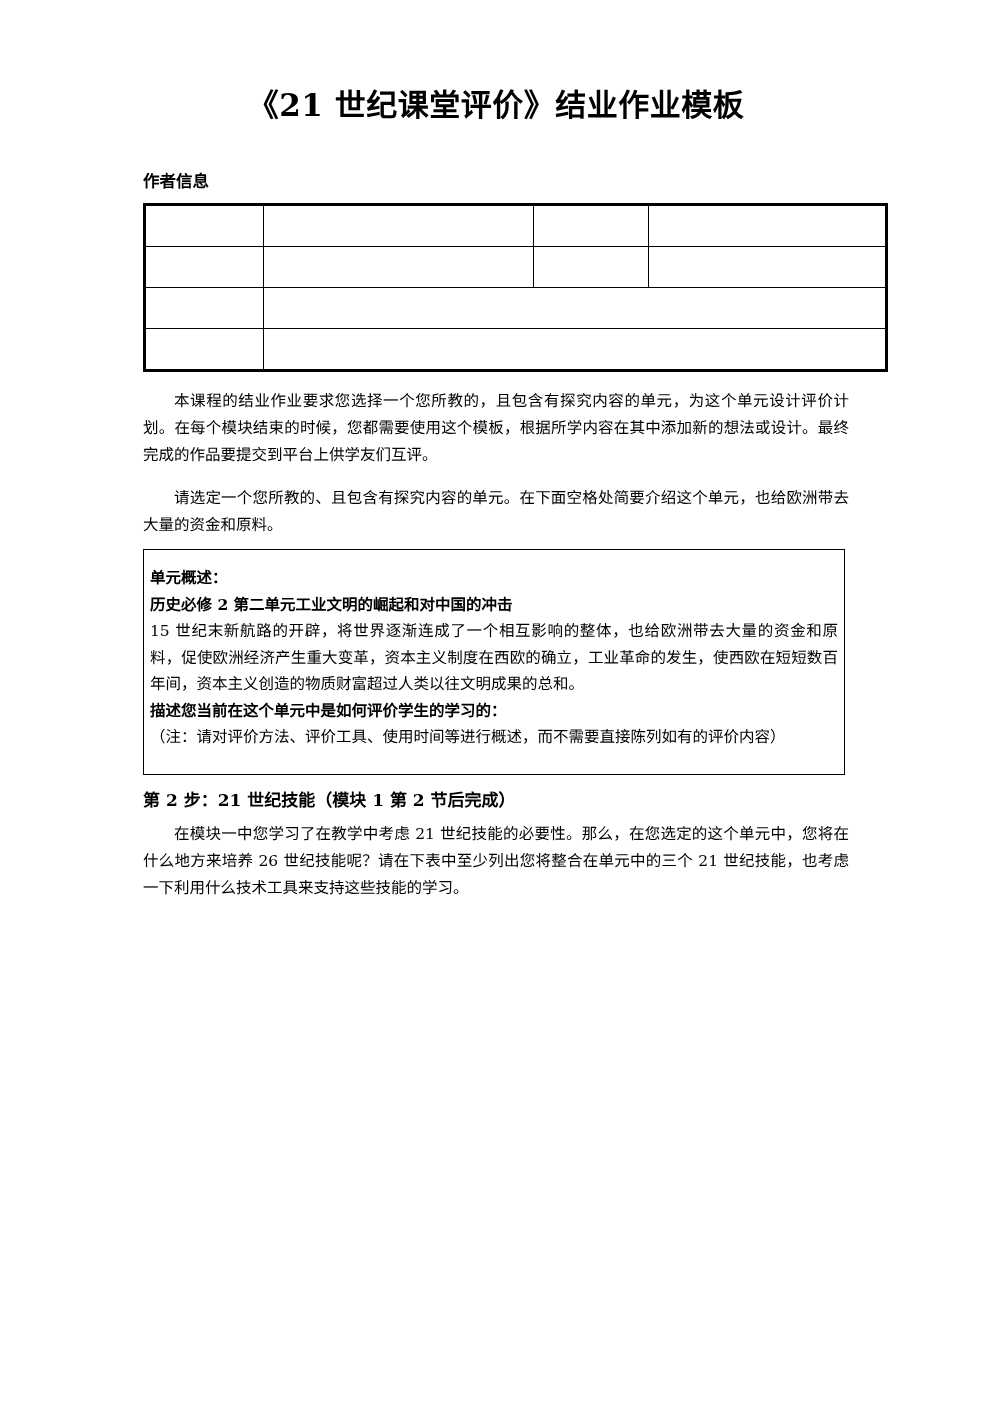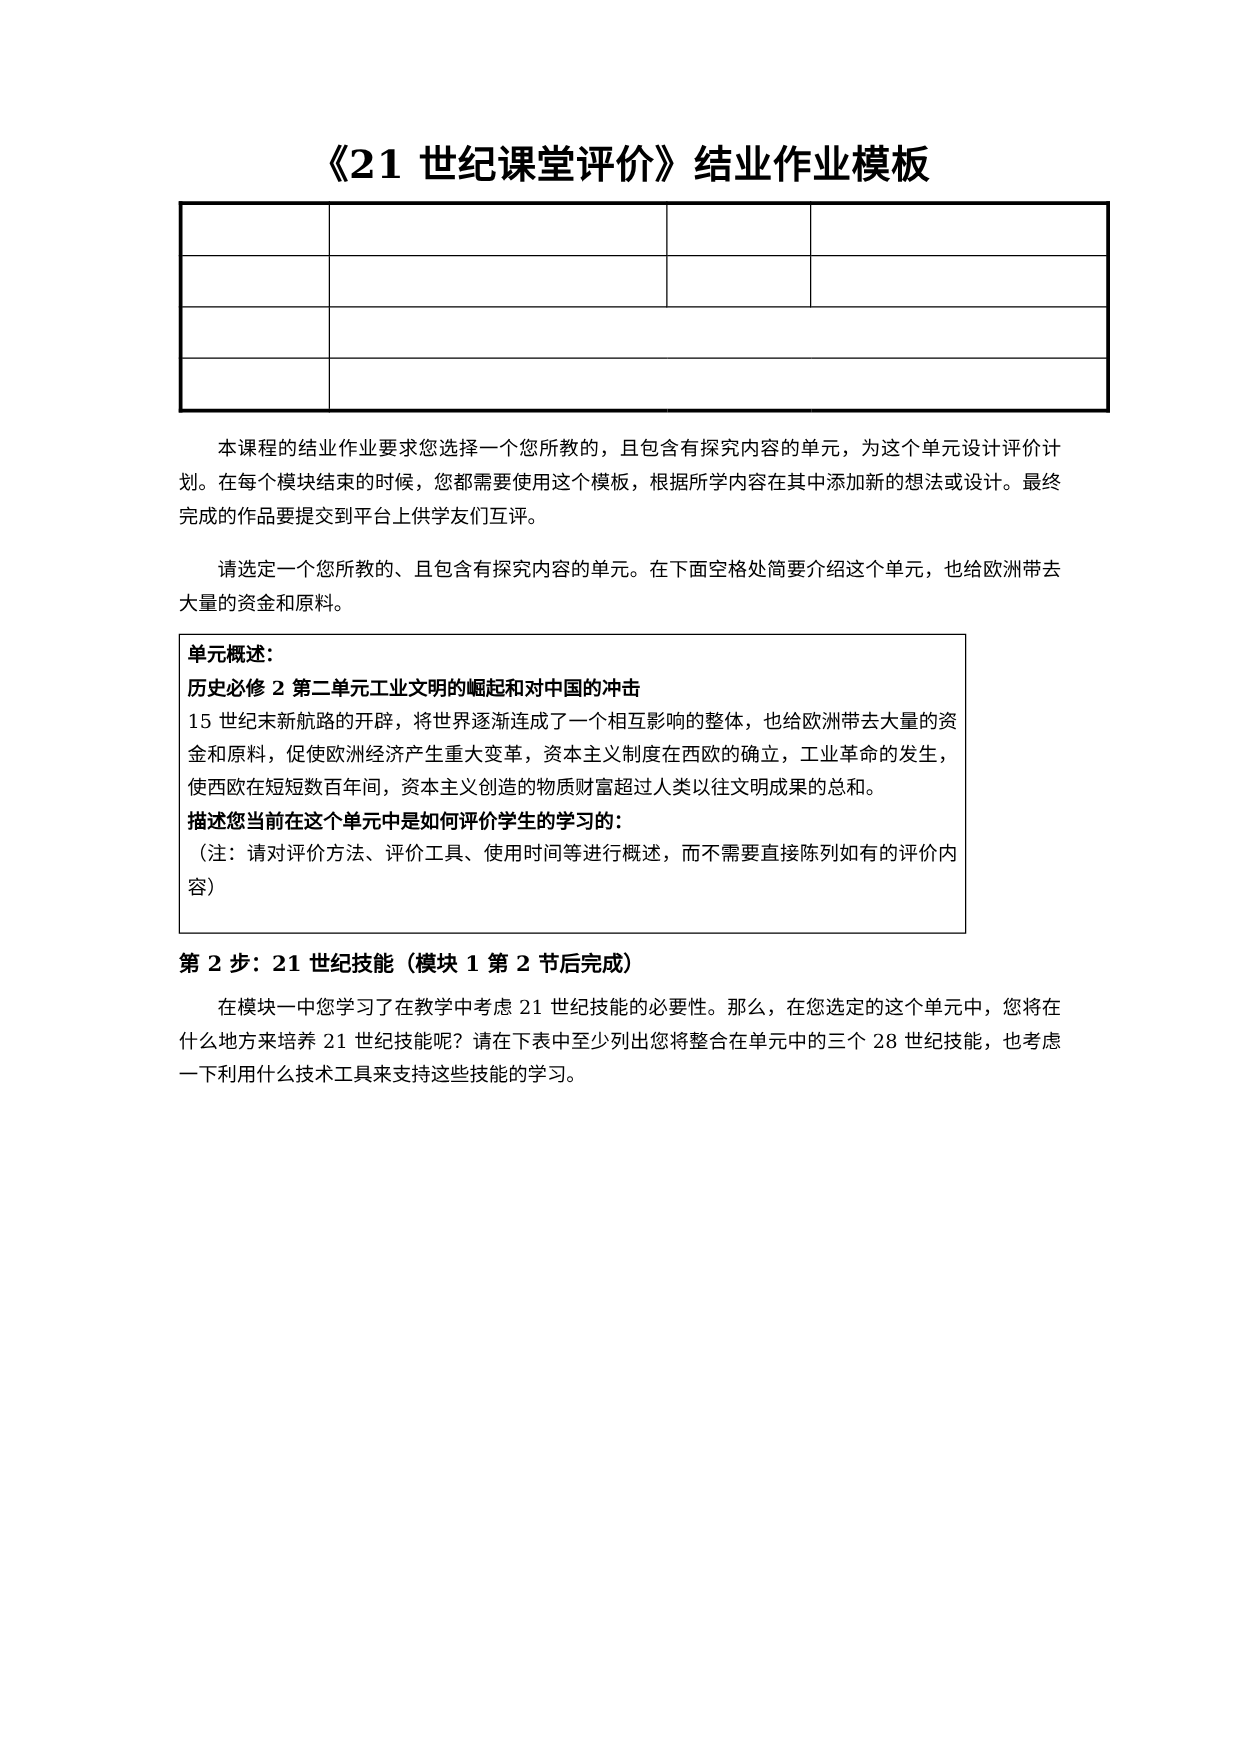--- a/index.html
+++ b/index.html
@@ -30,21 +30,21 @@
   .content {
     position: absolute;
     left: 143px;
     top: 0;
     width: 706px;
   }
 
   
   .doc-title {
     margin: 0;
-    padding-top: 112px;
+    padding-top: 85px;
     font-family: "DejaVu Serif", "Liberation Serif", serif;
     font-weight: bold;
     font-size: 31px;
     line-height: 40px;
     text-align: center;
     letter-spacing: 0.5px;
   }
 
   
   .heading-bold {
@@ -101,23 +101,23 @@
   table.author-table {
     border: 3px solid #000000;
   }
   table.author-table td {
     height: 36px;
   }
 
   
   .overview-box {
     border: 1.6px solid #000000;
-    width: 630px;
+    width: 702px;
     box-sizing: border-box;
-    padding: 3px 6px 10px 6px;
+    padding: 15px 6px 10px 6px;
     margin-top: 10px;
   }
   .ov-line {
     font-family: "DejaVu Serif", "Liberation Serif", serif;
     font-size: 15.5px;
     line-height: 26.5px;
     margin: 0;
     text-align: justify;
     text-justify: inter-ideograph;
   }
@@ -156,20 +156,21 @@
   .col-tool  { width: 469px; }
 </style>
 </head>
 <body>
 
 <div class="page">
   <div class="content">
 
     <h1 class="doc-title">《21 世纪课堂评价》结业作业模板</h1>
 
+    <div class="heading-bold h-author">作者信息</div>
 
     <table class="doc-table author-table">
       <tbody>
         <tr>
           <td style="width:107px"></td>
           <td style="width:259px"></td>
           <td style="width:104px"></td>
           <td style="width:226px"></td>
         </tr>
         <tr>
@@ -208,17 +209,17 @@
       <p class="ov-line">（注：请对评价方法、评价工具、使用时间等进行概述，而不需要直接陈列如有的评价内容）</p>
       <div class="ov-blank"></div>
     </div>
 
     <div class="gap-12"></div>
 
     <div class="step-heading">第 2 步：21 世纪技能（模块 1 第 2 节后完成）</div>
 
     <div class="gap-8"></div>
 
-    <p class="body-para indent">在模块一中您学习了在教学中考虑 21 世纪技能的必要性。那么，在您选定的这个单元中，您将在什么地方来培养 21 世纪技能呢？请在下表中至少列出您将整合在单元中的三个 28 世纪技能，也考虑一下利用什么技术工具来支持这些技能的学习。</p>
+    <p class="body-para indent">在模块一中您学习了在教学中考虑 21 世纪技能的必要性。那么，在您选定的这个单元中，您将在什么地方来培养 26 世纪技能呢？请在下表中至少列出您将整合在单元中的三个 21 世纪技能，也考虑一下利用什么技术工具来支持这些技能的学习。</p>
 
 
   </div>
 </div>
 
 </body></html>

